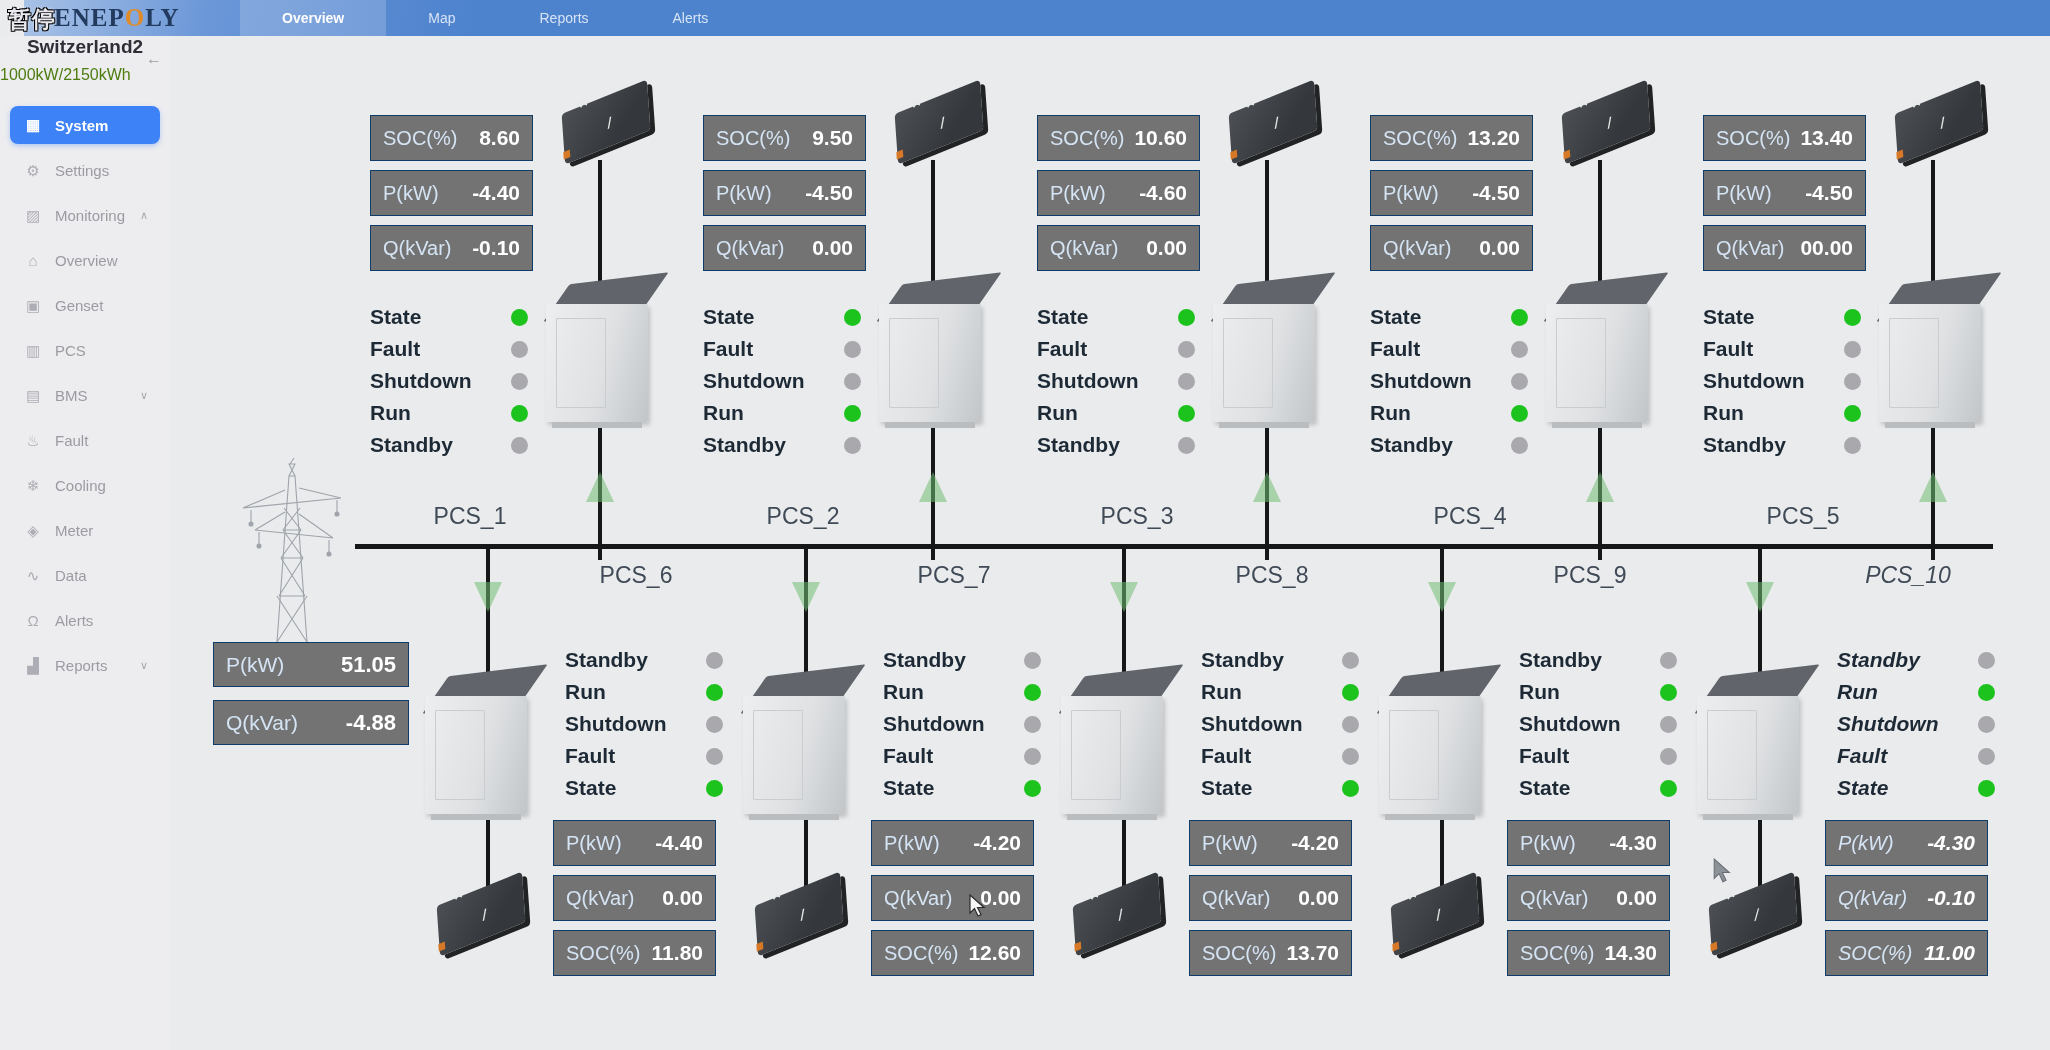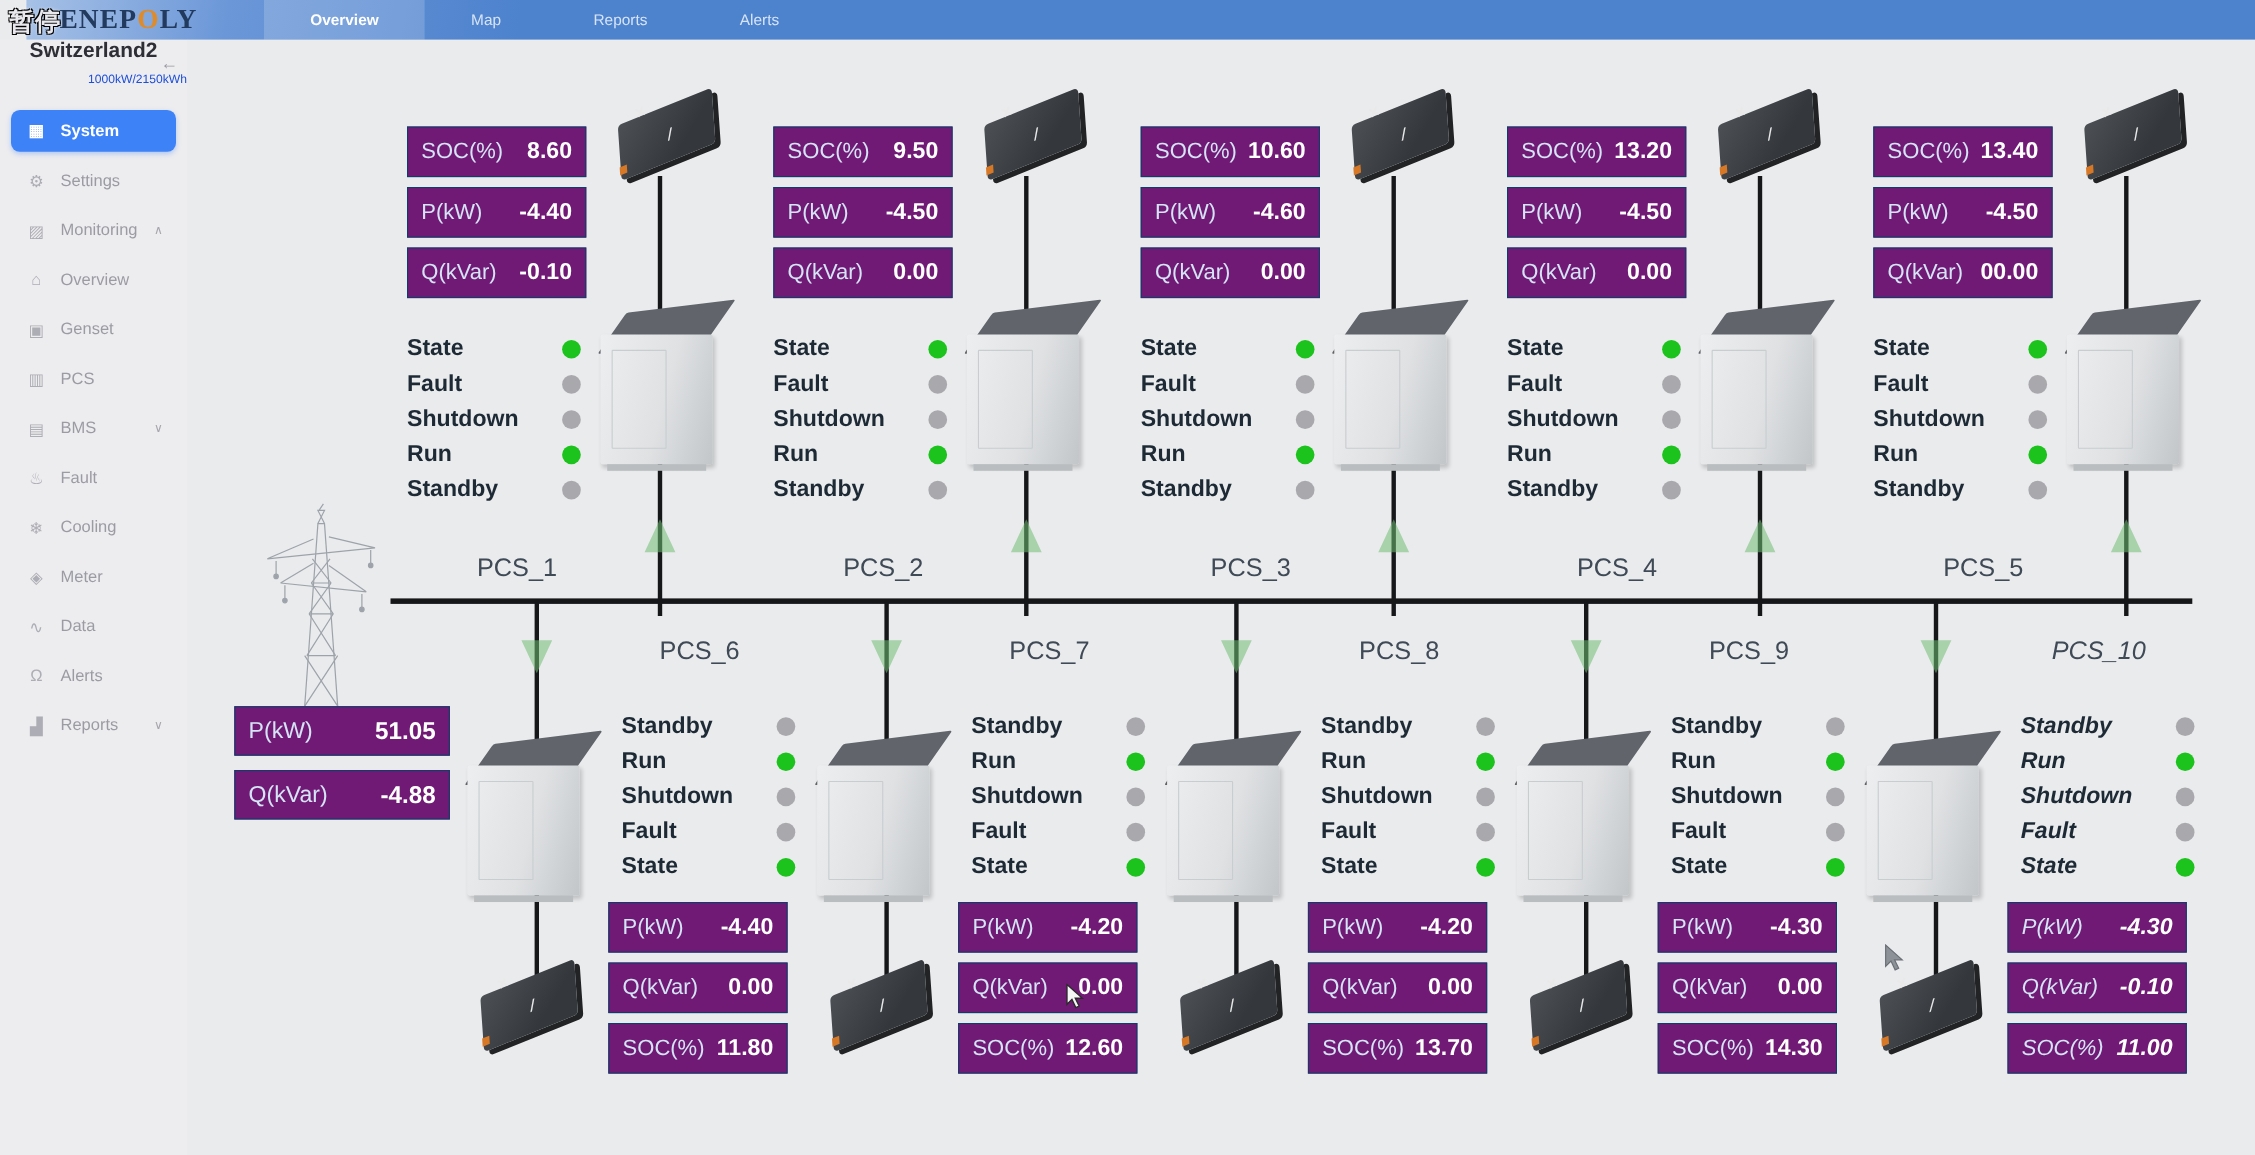--- a/index.html
+++ b/index.html
@@ -38,40 +38,40 @@
   .tb-date{color:#fff;font-size:15px;}
   .tb-sep{color:rgba(255,255,255,.5);font-size:14px;}
   .tb-lang{color:#fff;font-size:14px;cursor:pointer;}
   .fs-icon{width:16px;height:16px;cursor:pointer;}
   .apps-icon{display:grid;grid-template-columns:6px 6px;grid-template-rows:6px 6px;gap:3px;cursor:pointer;}
   .apps-icon span{border:1.6px solid #e8f0fb;border-radius:1.5px;}
   
   .sidebar{position:absolute;left:0;top:36px;width:170px;bottom:0;background:#ededef;z-index:40;}
   .collapse-arrow{position:absolute;right:8px;top:14px;color:#9b9ba2;font-size:16px;cursor:pointer;}
   .station-name{text-align:center;font-size:19px;font-weight:bold;color:#2e2e36;}
-  .station-cap{margin-top:8px;text-align:right;font-size:11px;color:#1d4ed8;}
+  .station-cap{margin-top:8px;text-align:left;font-size:16px;color:#4d7c0f;}
   .side-menu{margin-top:22px;}
   .side-item{
     display:flex;align-items:center;height:45px;padding:0 10px 0 24px;cursor:pointer;
     color:#9b9ba3;font-size:15px;position:relative;
   }
   .side-item .side-ico{width:18px;font-size:15px;color:#adadb5;margin-right:13px;text-align:center;}
   .side-item .side-caret{position:absolute;right:22px;font-size:11px;color:#a6a6ae;}
   .side-item.active{
     background:#3e82f7;border-radius:8px;margin:0 10px 4px 10px;height:38px;padding-left:14px;
     color:#ffffff;font-weight:bold;box-shadow:0 2px 5px rgba(62,130,247,.35);
   }
   .side-item.active .side-ico{color:#fff;}
   
   .canvas{position:absolute;left:0;top:0;width:2050px;height:1050px;}
   .busline{position:absolute;left:355px;top:544px;width:1638px;height:5px;background:#161719;}
   .tower{position:absolute;left:233px;top:446px;}
   
   .mbox{
-    width:163px;height:46px;background:#701a75;border:1px solid #0f3c69;
+    width:163px;height:46px;background:#737373;border:1px solid #0f3c69;
     display:flex;align-items:center;justify-content:space-between;
     padding:0 12px;box-sizing:border-box;margin-bottom:9px;
   }
   .mlabel{color:#d5e4f4;font-size:20px;}
   .mval{color:#ffffff;font-size:21px;font-weight:bold;}
   
   .srow{display:flex;align-items:center;justify-content:space-between;height:32px;width:158px;}
   .slabel{font-size:21px;font-weight:bold;color:#1d2a35;}
   .sdot{width:17px;height:17px;border-radius:50%;}
   .sdot.on{background:#1dc31d;}
@@ -87,21 +87,21 @@
   .tri-up{border-left:14px solid transparent;border-right:14px solid transparent;
           border-bottom:30px solid rgba(112,190,114,.55);left:216px;top:384px;}
   .tri-down{border-left:14px solid transparent;border-right:14px solid transparent;
           border-top:30px solid rgba(112,190,114,.55);left:51px;top:34px;}
   .unit-top .metric-stack{position:absolute;left:0;top:27px;}
   .unit-bot .metric-stack{position:absolute;left:130px;top:272px;}
   .unit-top .status-list{position:absolute;left:0;top:213px;}
   .unit-bot .status-list{position:absolute;left:142px;top:96px;}
   .unit-name{position:absolute;font-size:23px;color:#3f4a56;width:130px;text-align:center;}
   .unit-top .unit-name{left:35px;top:398px;margin-top:17px;}
-  .unit-bot .unit-name{left:148px;top:30px;}
+  .unit-bot .unit-name{left:148px;top:14px;}
   
   .cabinet{position:absolute;width:112px;height:150px;z-index:1;}
   .unit-top .cabinet{left:176px;top:190px;}
   .unit-bot .cabinet{left:2px;top:122px;}
   .cab-top{position:absolute;left:10px;top:2px;width:100px;height:34px;background:#61656b;
            transform:rotate(-7deg) skewX(-42deg);border-radius:2px;}
   .cab-body{position:absolute;left:0;top:26px;width:102px;height:118px;border-radius:2px;
     background:linear-gradient(105deg,#eceeef 0%,#dfe1e3 55%,#c2c6c9 100%);
     box-shadow:2px 3px 4px rgba(0,0,0,.18);}
   .cab-body::before{content:'';position:absolute;left:10px;top:14px;width:48px;height:88px;

